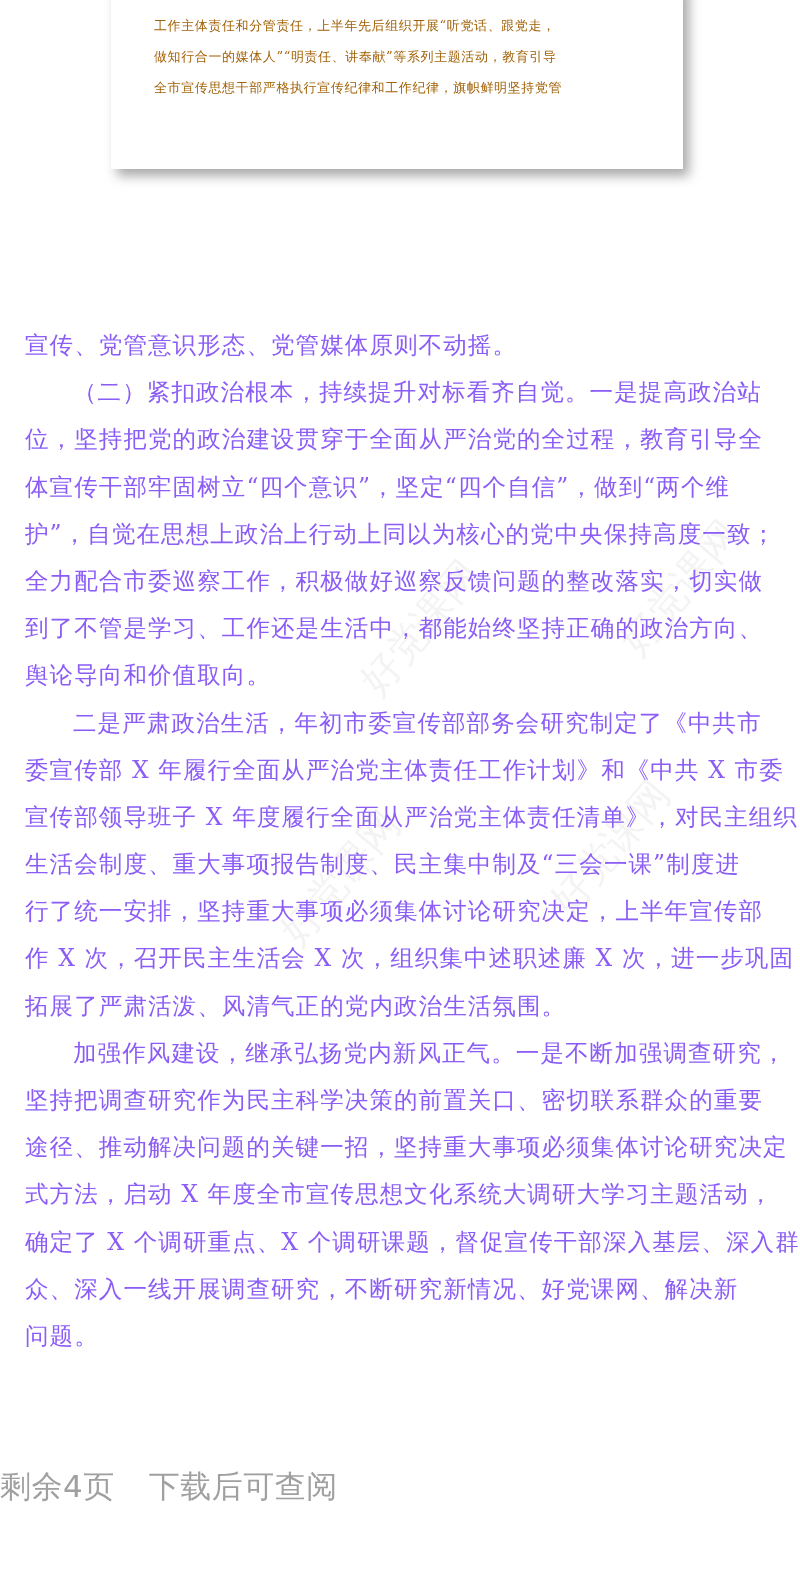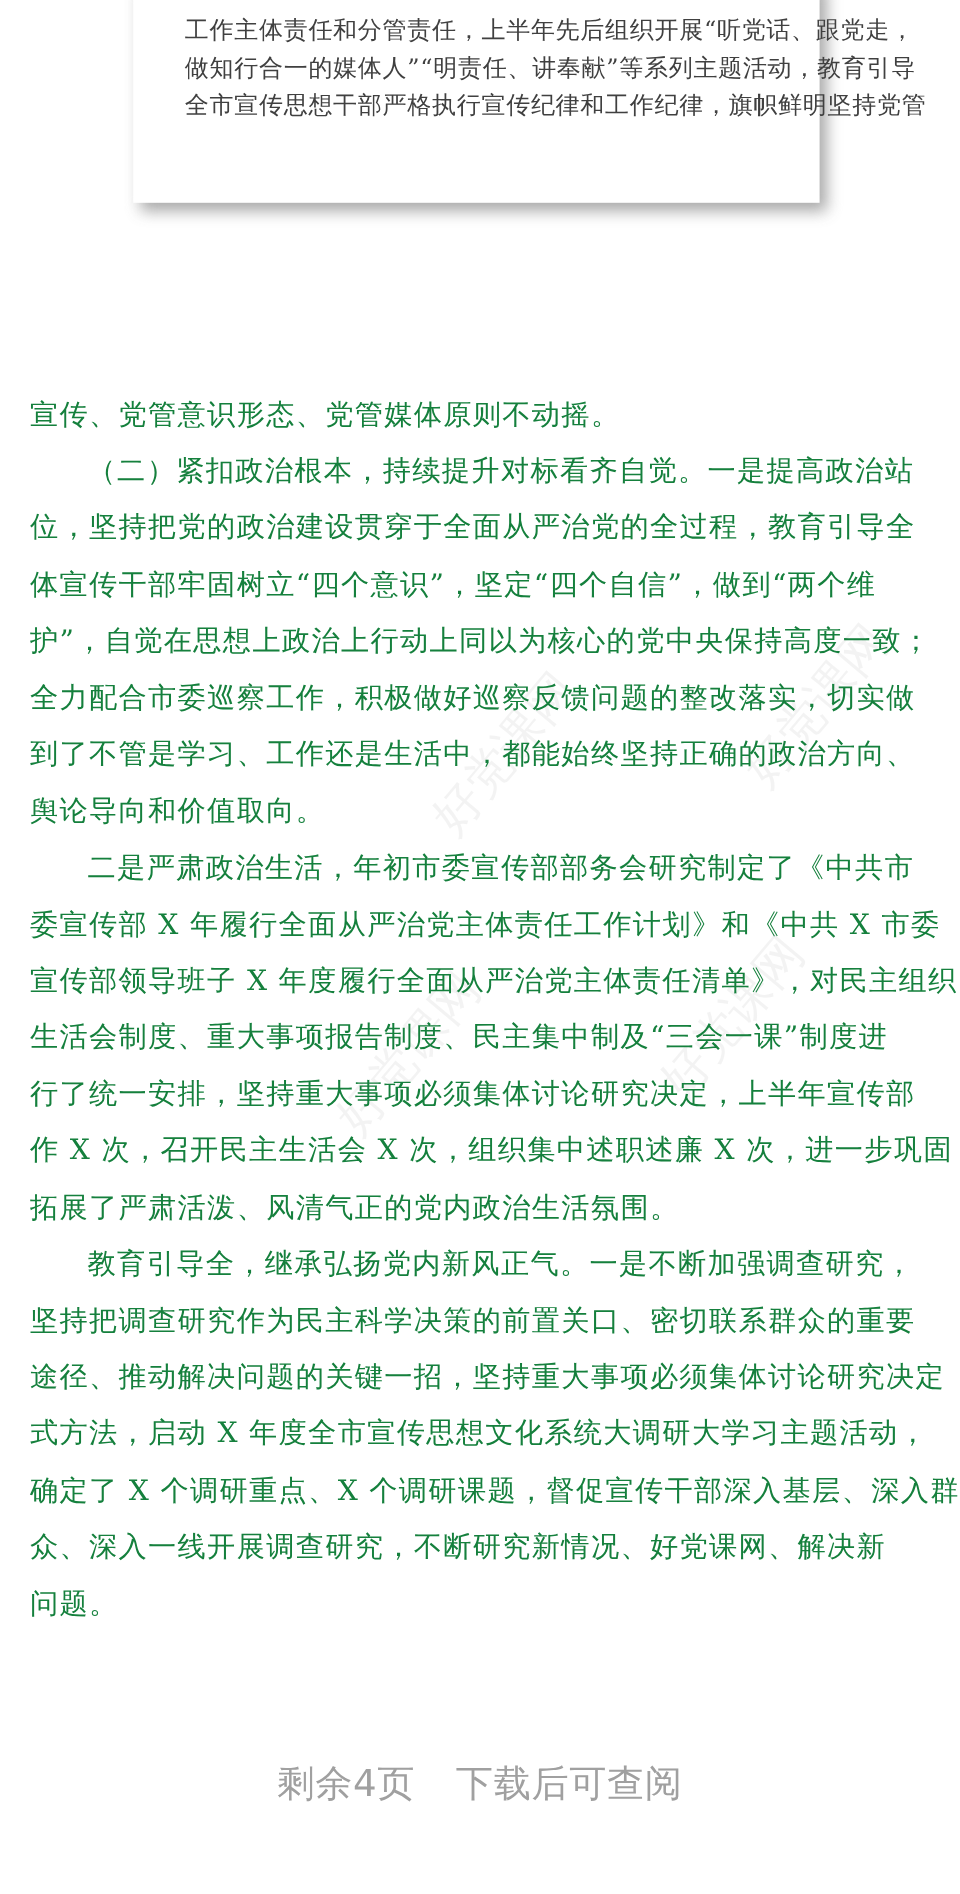--- a/index.html
+++ b/index.html
@@ -29,58 +29,58 @@
       position: absolute;
       left: 111px;
       top: -10px;
       width: 572px;
       height: 179px;
       background: #ffffff;
       box-sizing: border-box;
       padding: 20px 38px 0 43px;
     }
     .card-line {
-      font-size: 20px;
+      font-size: 13px;
       line-height: 31px;
       height: 31px;
       white-space: nowrap;
       letter-spacing: 0.6px;
-      color: #404040;
+      color: #a16207;
     }
     .body-text {
       position: absolute;
       left: 25px;
       top: 322px;
       width: 748px;
     }
     .line {
       font-size: 23.5px;
       line-height: 47.2px;
       height: 47.2px;
       white-space: nowrap;
       letter-spacing: 1.1px;
-      color: #15803d;
+      color: #8b5cf6;
     }
     .indent { padding-left: 48px; }
     .watermark {
       position: absolute;
       font-family: "DejaVu Sans", "Liberation Sans", sans-serif;
       font-size: 40px;
       color: #000;
       opacity: 0.045;
       transform: rotate(-50deg);
       white-space: nowrap;
       pointer-events: none;
     }
     .footer-note {
       position: absolute;
       left: 0;
       top: 1466px;
       width: 800px;
-      text-align: center;
+      text-align: left;
       font-family: "DejaVu Sans", "Liberation Sans", sans-serif;
       font-size: 31px;
       color: #a0a0a0;
       letter-spacing: 0.5px;
     }
     .footer-note .gap { display: inline-block; width: 34px; }
   </style>
 </head>
 <body>
 
@@ -105,21 +105,21 @@
   <div class="line">全力配合市委巡察工作，积极做好巡察反馈问题的整改落实，切实做</div>
   <div class="line">到了不管是学习、工作还是生活中，都能始终坚持正确的政治方向、</div>
   <div class="line">舆论导向和价值取向。</div>
   <div class="line indent">二是严肃政治生活，年初市委宣传部部务会研究制定了《中共市</div>
   <div class="line">委宣传部 X 年履行全面从严治党主体责任工作计划》和《中共 X 市委</div>
   <div class="line">宣传部领导班子 X 年度履行全面从严治党主体责任清单》，对民主组织</div>
   <div class="line">生活会制度、重大事项报告制度、民主集中制及“三会一课”制度进</div>
   <div class="line">行了统一安排，坚持重大事项必须集体讨论研究决定，上半年宣传部</div>
   <div class="line">作 X 次，召开民主生活会 X 次，组织集中述职述廉 X 次，进一步巩固</div>
   <div class="line">拓展了严肃活泼、风清气正的党内政治生活氛围。</div>
-  <div class="line indent">教育引导全，继承弘扬党内新风正气。一是不断加强调查研究，</div>
+  <div class="line indent">加强作风建设，继承弘扬党内新风正气。一是不断加强调查研究，</div>
   <div class="line">坚持把调查研究作为民主科学决策的前置关口、密切联系群众的重要</div>
   <div class="line">途径、推动解决问题的关键一招，坚持重大事项必须集体讨论研究决定</div>
   <div class="line">式方法，启动 X 年度全市宣传思想文化系统大调研大学习主题活动，</div>
   <div class="line">确定了 X 个调研重点、X 个调研课题，督促宣传干部深入基层、深入群</div>
   <div class="line">众、深入一线开展调查研究，不断研究新情况、好党课网、解决新</div>
   <div class="line">问题。</div>
 </div>
 
 <div class="footer-note">
   <span>剩余4页</span><span class="gap"></span><span>下载后可查阅</span>

